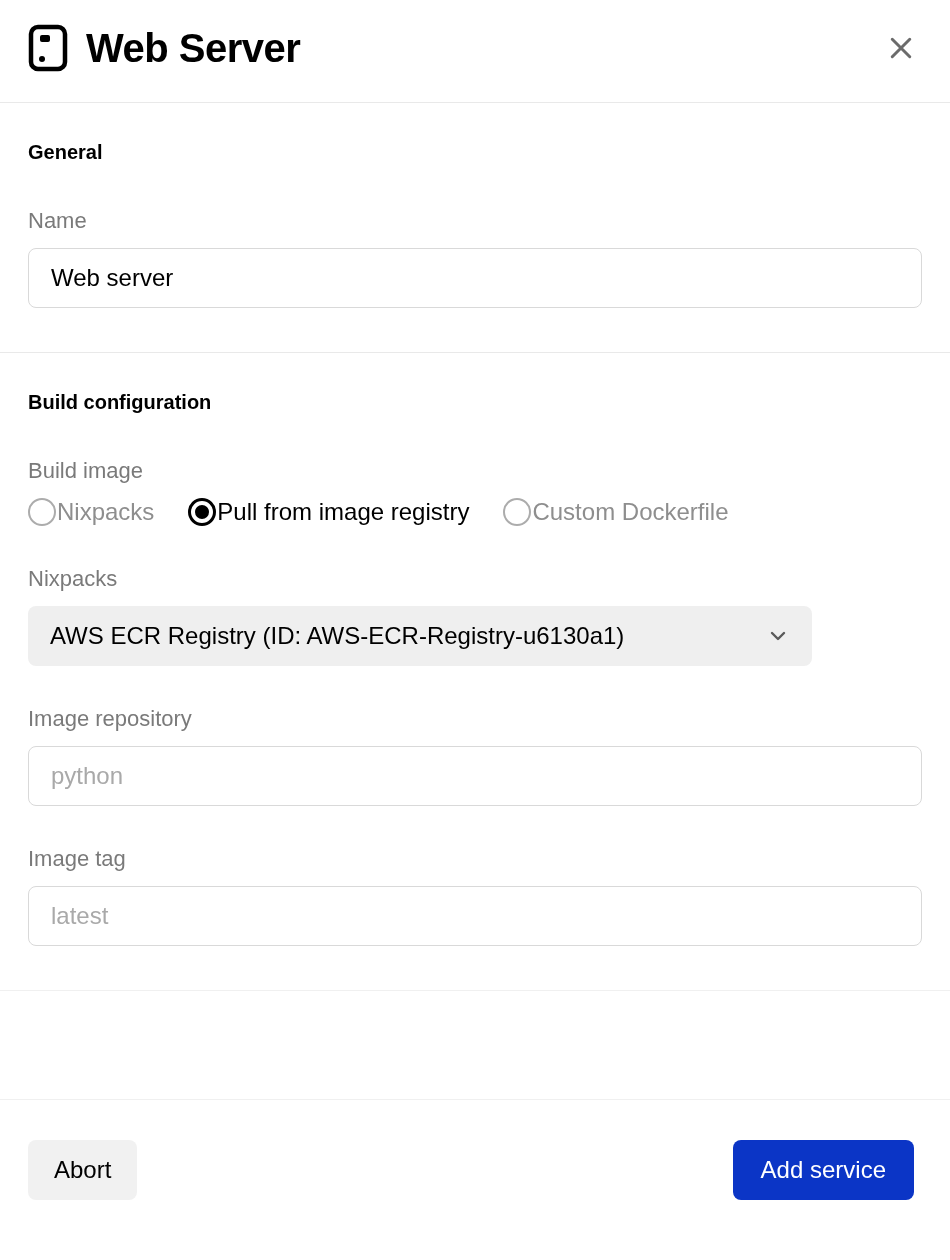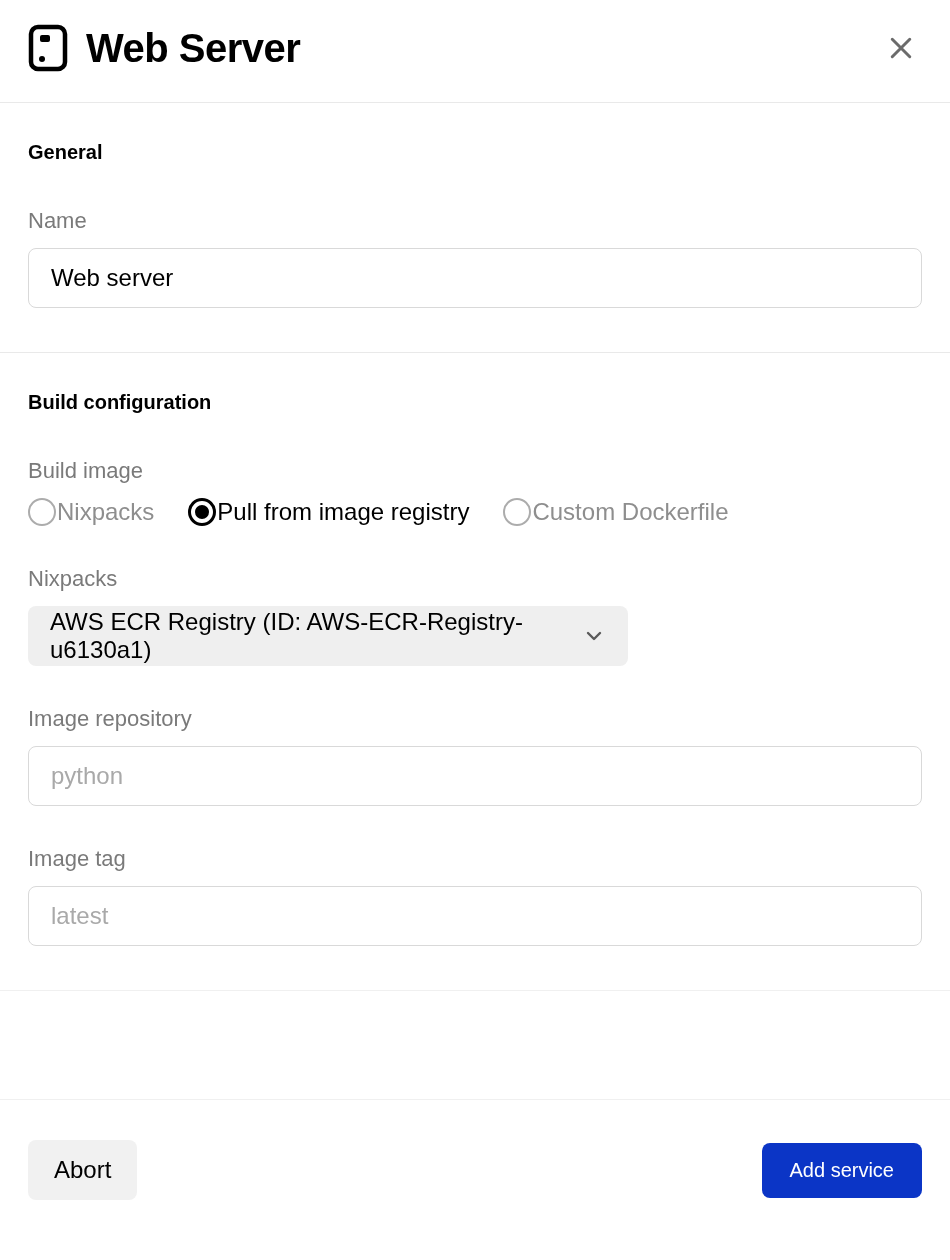--- a/index.html
+++ b/index.html
@@ -102,51 +102,51 @@
     .radio-option.selected .radio-label { color: #000; font-weight: 500; }
     .select-box {
       display: flex;
       align-items: center;
       justify-content: space-between;
       background: #efefef;
       border-radius: 8px;
       height: 60px;
       padding: 0 22px;
       cursor: pointer;
-      width: 600px;
+      width: 784px;
     }
     .select-value { font-size: 24px; color: #000; }
     .chevron svg { display: block; color: #5a5a5a; }
     .field-wrap { margin-bottom: 38px; }
     .footer {
       position: absolute;
       bottom: 0;
       left: 0;
       right: 0;
-      padding: 40px 28px 60px 28px;
+      padding: 40px 36px 60px 28px;
       display: flex;
       justify-content: space-between;
       align-items: center;
       border-top: 1px solid #f0f0f0;
     }
     .abort-btn {
       background: #f1f1f1;
       border: none;
       border-radius: 8px;
       padding: 16px 26px;
       font-size: 24px;
       color: #000;
       cursor: pointer;
     }
     .primary-btn {
       background: #0b35c6;
       border: none;
       border-radius: 8px;
       padding: 16px 28px;
-      font-size: 20px;
+      font-size: 24px;
       color: #fff;
       font-weight: 500;
       cursor: pointer;
     }
   </style>
 </head>
 <body>
 
 <div class="header">
   <div class="header-left">

